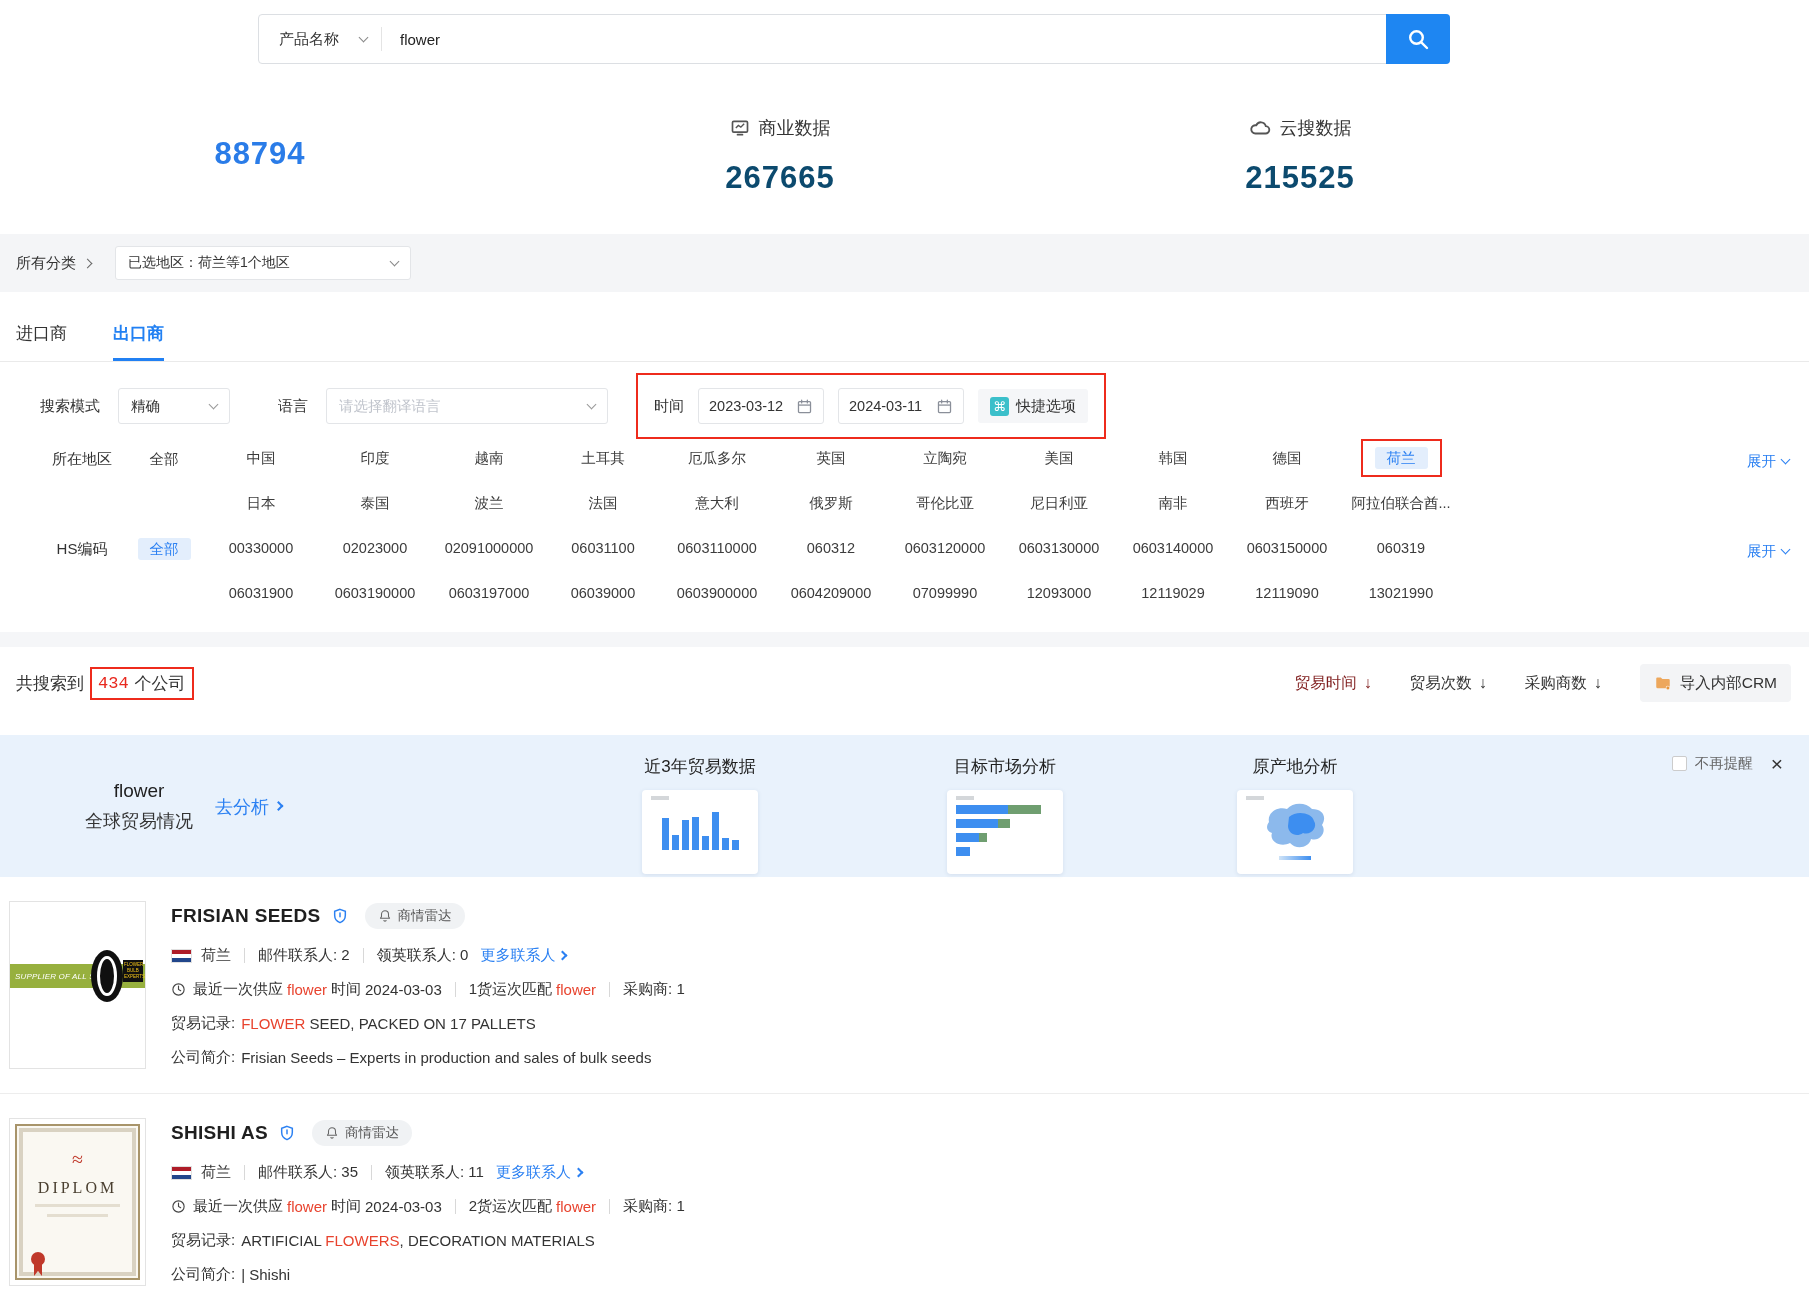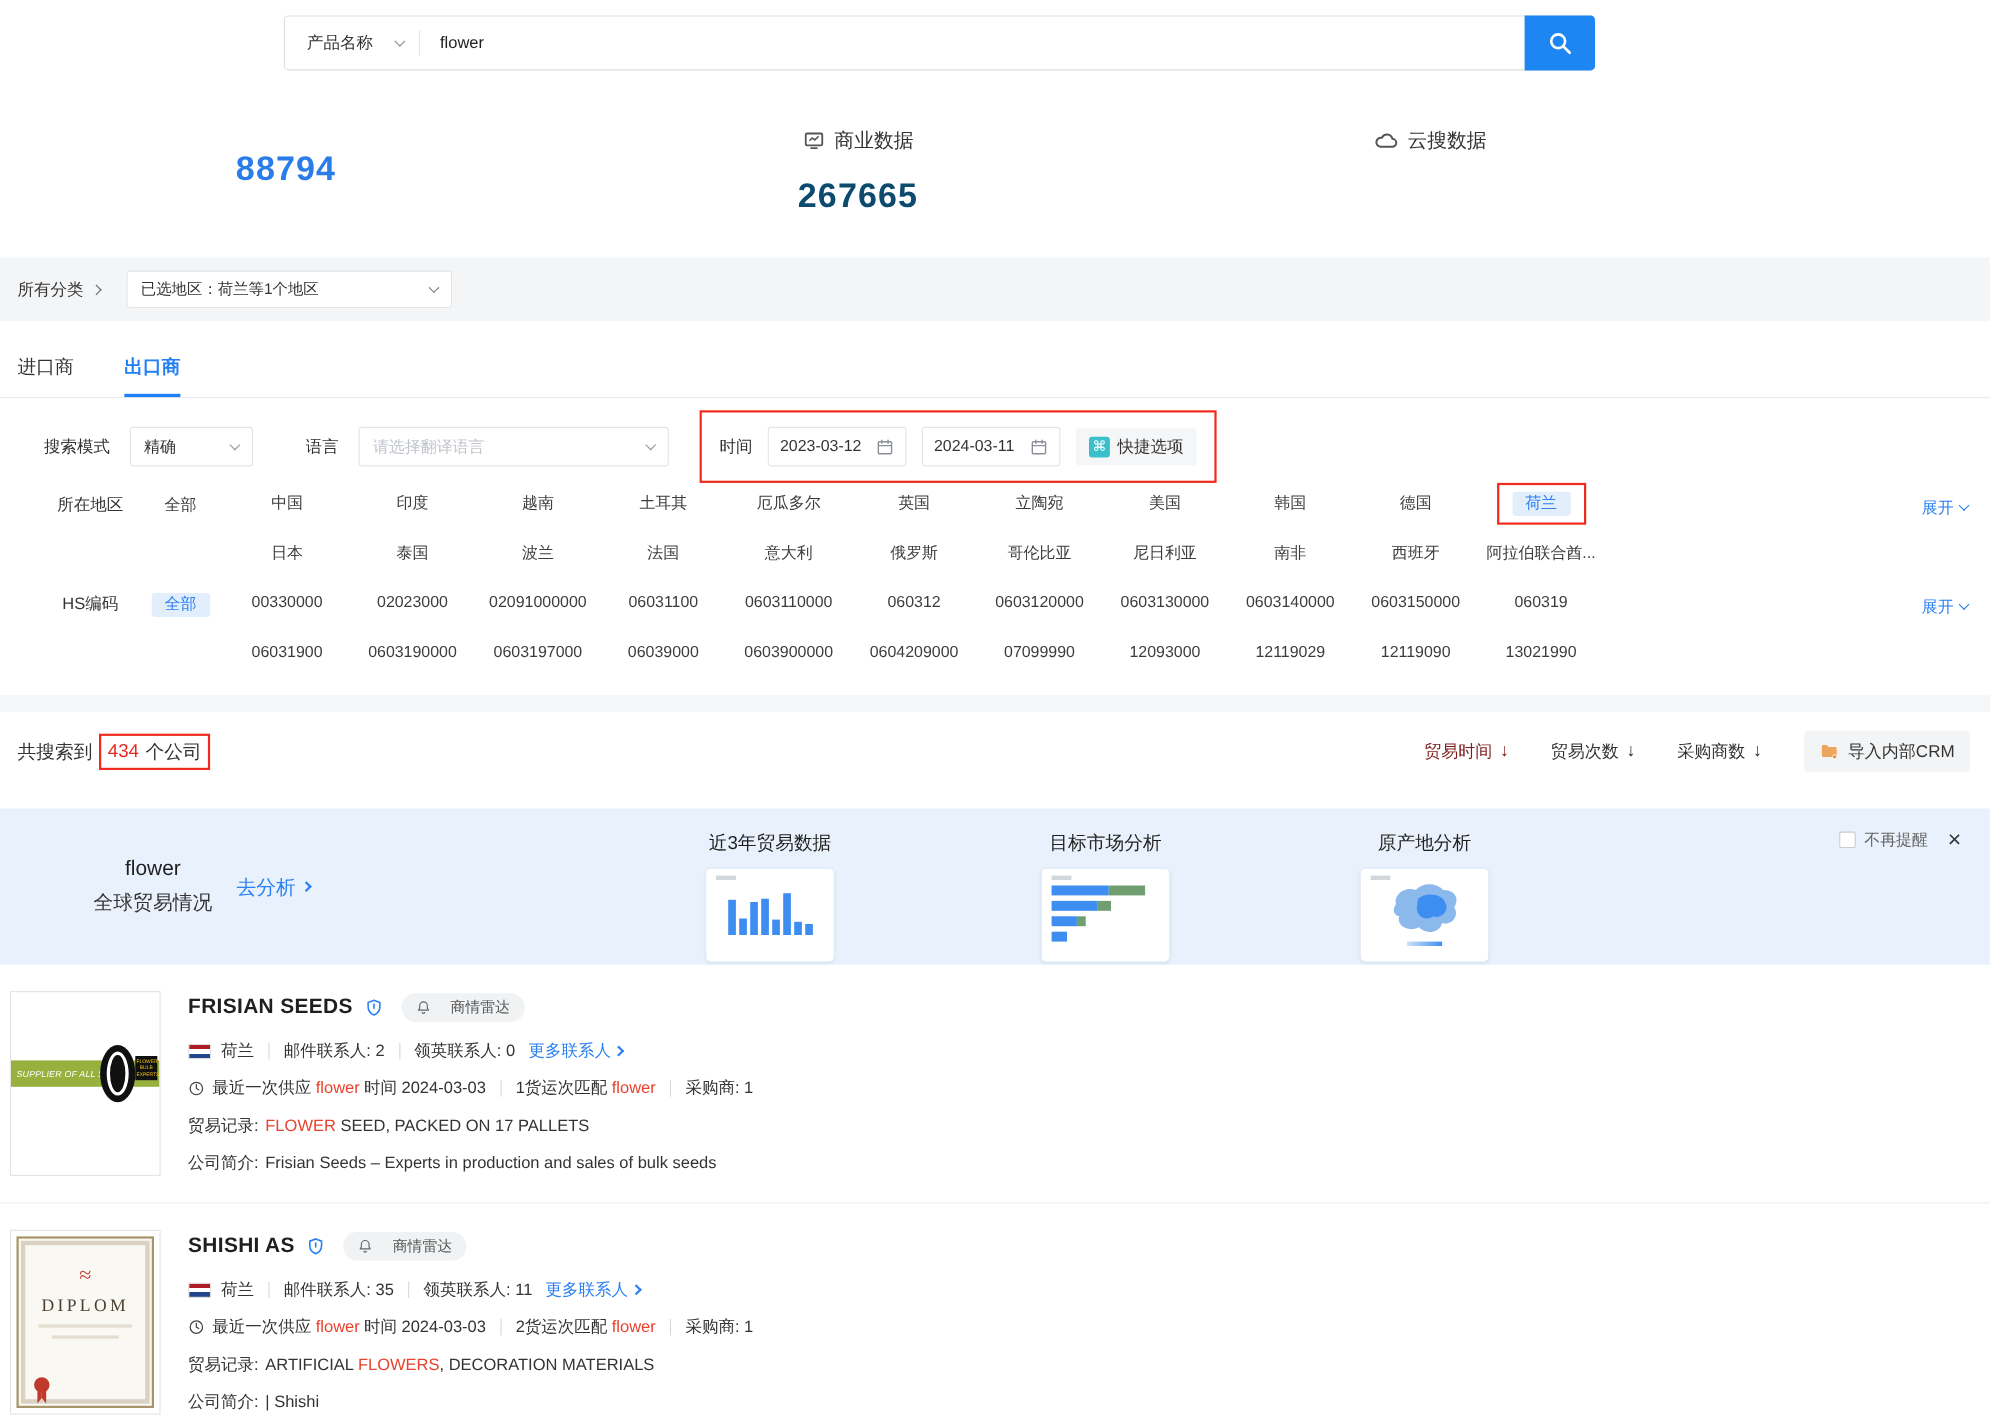--- a/index.html
+++ b/index.html
@@ -61,21 +61,21 @@
   .fg-item { width:114px; margin-bottom:25px; font-size:14.5px; color:#3c3c3c; cursor:pointer; line-height:20px; }
   .pill { background:#e3eefc; color:#2b80f2; padding:3px 12px; border-radius:3px; }
   .red-outline { position:relative; display:inline-block; }
   .red-outline::after { content:""; position:absolute; inset:-9px -14px; border:2px solid #ee2b1c; pointer-events:none; }
   .fg-expand { position:absolute; right:20px; top:4px; color:#2b80f2; font-size:14.5px; display:flex; align-items:center; gap:6px; cursor:pointer; }
 
   
   .section-gap { height:15px; background:#f5f6f8; margin-top:4px; }
   .results-row { display:flex; align-items:center; height:72px; padding:0 18px 0 16px; }
   .count-area { display:flex; align-items:center; font-size:17px; color:#333; }
-  .count-wrap { position:relative; margin-left:8px; padding:2px 6px; display:flex; gap:6px; align-items:center; }
+  .count-wrap { position:relative; margin-left:8px; padding:2px 6px; display:flex; gap:6px; align-items:center;font-family:Liberation Mono, monospace; }
   .count-wrap::after { content:""; position:absolute; inset:-3px -2px; border:2px solid #ee2b1c; pointer-events:none; }
   .count-num { color:#e8281e; }
   .sorts { margin-left:auto; display:flex; align-items:center; gap:38px; }
   .sort-item { display:flex; align-items:center; gap:7px; font-size:15.5px; color:#333; cursor:pointer; }
   .sort-item.active { color:#7f1d1d; }
   .arrow-down { font-size:16px; font-weight:bold; }
   .crm-btn { background:#f3f4f6; border:none; border-radius:4px; height:38px; padding:0 14px; display:flex; align-items:center; gap:8px; font-size:15.5px; color:#333; cursor:pointer; font-family:inherit; }
 
   
   .banner { margin-top:16px; background:#e9f2fc; height:142px; position:relative; }
@@ -108,21 +108,21 @@
   .seed-tag { position:absolute; right:2px; top:58px; width:20px; background:#101010; color:#f5c518; font-size:4.5px; text-align:center; padding:2px 1px; line-height:1.3; }
   .diploma { position:absolute; inset:5px; border:2px solid #a8946a; outline:4px solid #d9d2c2; outline-offset:-8px; background:#faf8f2; text-align:center; }
   .diploma-swirl { color:#c0392b; font-size:20px; margin-top:22px; font-family:"Liberation Serif",serif; }
   .diploma-title { font-family:"Liberation Serif",serif; font-size:16px; letter-spacing:3px; color:#4a3f30; margin-top:8px; }
   .diploma-line { width:70%; height:3px; background:#e4ded0; margin:7px auto 0; }
   .diploma-seal { position:absolute; left:14px; bottom:12px; width:14px; height:14px; background:#c0392b; border-radius:50%; }
   .diploma-seal::after { content:""; position:absolute; left:3px; top:11px; border-left:4px solid #c0392b; border-right:4px solid #c0392b; border-bottom:5px solid transparent; height:8px; }
   .company-info { margin-left:25px; padding-top:2px; }
   .name-row { display:flex; align-items:center; gap:11px; }
   .company-name { font-size:19px; font-weight:700; color:#1f1f1f; letter-spacing:.3px; cursor:pointer; }
-  .radar-pill { background:#f0f2f4; border-radius:13px; padding:4px 13px; font-size:13.5px; color:#555; display:flex; align-items:center; gap:18px; margin-left:6px; cursor:pointer; }
+  .radar-pill { background:#f0f2f4; border-radius:13px; padding:4px 13px; font-size:13.5px; color:#555; display:flex; align-items:center; gap:6px; margin-left:6px; cursor:pointer; }
   .meta-row { display:flex; align-items:center; margin-top:17px; font-size:15px; color:#333; }
   .flag-nl { width:21px; height:14px; background:linear-gradient(#AE1C28 33.3%, #fff 33.3% 66.6%, #21468B 66.6%); border:1px solid #e0e0e0; margin-right:9px; }
   .vsep { width:1px; height:15px; background:#d8d8d8; margin:0 13px; }
   .more-link { color:#2b80f2; display:flex; align-items:center; gap:4px; margin-left:12px; cursor:pointer; }
   .kw-red { color:#e8432e; }
   .gap6 { display:inline-block; width:4px; }
   .line-row { display:flex; align-items:center; margin-top:15px; font-size:15px; color:#333; }
   .line-row .label { margin-right:6px; }
   .clock-ic { margin-right:7px; display:flex; }
 </style>
@@ -161,20 +161,21 @@
     </div>
     <div class="stat-value">267665</div>
   </div>
   <div class="stat">
     <div class="stat-label">
       <svg viewBox="0 0 24 24" width="22" height="22">
           <path d="M7 18a4.5 4.5 0 1 1 .9-8.9A5.5 5.5 0 0 1 18.3 10 4 4 0 0 1 18 18z" fill="none" stroke="#555" stroke-width="2" stroke-linejoin="round"></path>
         </svg>
       <span>云搜数据</span>
     </div>
+    <div class="stat-value">215525</div>
   </div>
 </div>
 
 <div class="strip">
   <div class="crumb">
     <span>所有分类</span>
     <i class="cv cv-right"></i>
   </div>
   <div class="region-select">
     <span>已选地区：荷兰等1个地区</span>

